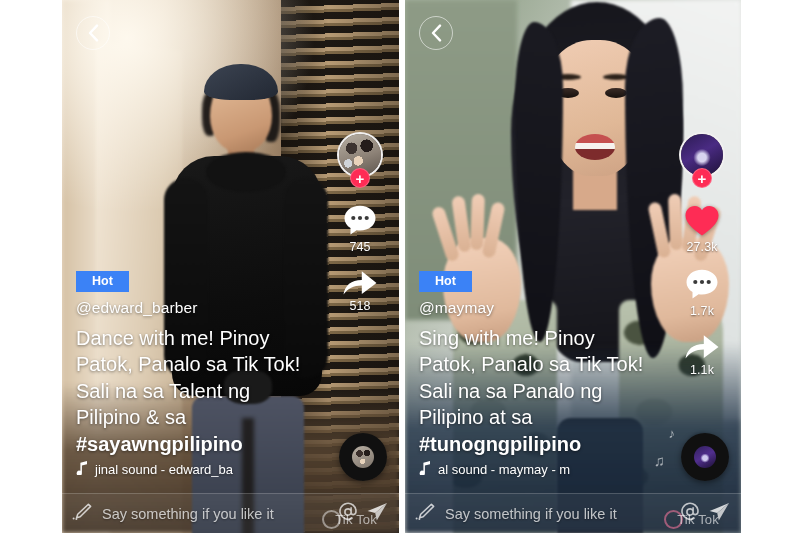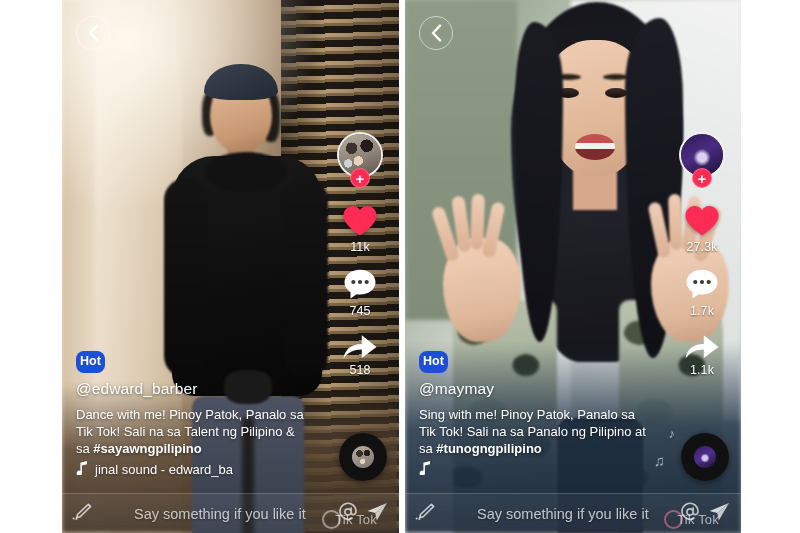--- a/index.html
+++ b/index.html
@@ -342,38 +342,38 @@
   .note-2 { right: 76px; bottom: 64px; font-size: 15px; }
 
   
   .caption {
     position: absolute; left: 14px; bottom: 56px; width: 228px;
     color: #ffffff;
     text-shadow: 0 1px 3px rgba(0,0,0,.5);
   }
   .hot-badge {
     display: inline-block;
-    background: #1d4ed8;
+    background: #3b82f6;
     color: #ffffff;
     font-size: 12.5px;
     font-weight: 700;
     line-height: 1;
-    padding: 4px 4px 5px;
-    border-radius: 8px;
+    padding: 4px 16px 5px;
+    border-radius: 0;
     margin-bottom: 7px;
     text-shadow: none;
   }
   .handle {
     font-size: 15.5px;
     font-weight: 400;
     margin-bottom: 3px;
     letter-spacing: .1px;
   }
   .desc {
-    font-size: 13px;
+    font-size: 20px;
     line-height: 1.32;
     font-weight: 400;
     margin-bottom: 4px;
     white-space: pre-line;
     margin-top: 8px;
   }
   .desc .tag { font-weight: 700; }
   .sound-row {
     display: flex; align-items: center; gap: 7px;
     font-size: 13px;
@@ -390,21 +390,20 @@
     border-top: 1px solid rgba(255,255,255,.18);
     background: rgba(255,255,255,.06);
     padding: 0 10px;
   }
   .pencil { flex: 0 0 auto; margin-right: 10px; opacity: .75; }
   .comment-placeholder {
     color: rgba(255,255,255,.72);
     font-size: 14.5px;
     flex: 1 1 auto;
     text-shadow: 0 1px 2px rgba(0,0,0,.4);
-    margin-left: 32px;
   }
   .at-ico { flex: 0 0 auto; opacity: .7; margin-right: 4px; }
   .send-ico { flex: 0 0 auto; opacity: .8; margin-left: 2px; }
 
   
   .watermark {
     position: absolute; right: 22px; bottom: 6px;
     display: flex; align-items: center; gap: 3px;
     pointer-events: none;
   }
@@ -462,26 +461,20 @@
 
     <div class="rail">
 
       <div class="avatar-wrap">
         <div class="avatar">
             <div class="avatar-left-art"></div>
           </div>
         <div class="follow-plus">+</div>
       </div>
 
-      <div class="rail-item">
-        <svg class="rail-icon heart-ico" width="36" height="33" viewBox="0 0 36 33">
-          <path d="M18 31.5C10.8 26 1.5 19.6 1.5 11.4 1.5 5.9 5.8 2 10.7 2c3.2 0 6 1.7 7.3 4.3C19.3 3.7 22.1 2 25.3 2c4.9 0 9.2 3.9 9.2 9.4 0 8.2-9.3 14.6-16.5 20.1z" fill="#fe2c55"></path>
-        </svg>
-        <div class="rail-count">11k</div>
-      </div>
 
       <div class="rail-item">
         <svg class="rail-icon" width="34" height="33" viewBox="0 0 34 33">
           <path d="M17 1.8C8.2 1.8 1.5 7.3 1.5 14.2c0 4 2.3 7.6 6 9.9v6.3l6.1-4.2c1.1.2 2.2.3 3.4.3 8.8 0 15.5-5.5 15.5-12.3S25.8 1.8 17 1.8z" fill="#ffffff"></path>
           <circle cx="10.3" cy="14" r="2.1" fill="#3a3a3a"></circle>
           <circle cx="17" cy="14" r="2.1" fill="#3a3a3a"></circle>
           <circle cx="23.7" cy="14" r="2.1" fill="#3a3a3a"></circle>
         </svg>
         <div class="rail-count">745</div>
       </div>
@@ -624,20 +617,21 @@
     <div class="caption">
       <div class="hot-badge">Hot</div>
       <div class="handle">@maymay</div>
       <div class="desc"><span>Sing with me! Pinoy Patok, Panalo sa Tik Tok! Sali na sa Panalo ng Pilipino at sa </span><span class="tag">#tunogngpilipino</span></div>
       <div class="sound-row">
         <span class="nt">
           <svg width="12" height="14" viewBox="0 0 12 14">
             <path d="M11 0 4.4 1.7v8.1a2.6 2.6 0 1 0 1.5 2.3V4.6L11 3.2z" fill="#ffffff"></path>
           </svg>
         </span>
+        <span>al sound - maymay - m</span>
       </div>
     </div>
 
     <div class="comment-bar">
       <span class="pencil">
         <svg width="20" height="18" viewBox="0 0 20 18">
           <path d="M16.4 1.2 18.6 3.4 8.2 13.8 4.6 14.8 5.7 11.3z" fill="none" stroke="#ffffff" stroke-width="1.5" stroke-linejoin="round"></path>
           <circle cx="1.6" cy="15.6" r="1" fill="#ffffff"></circle>
           <circle cx="4.4" cy="16" r="1" fill="#ffffff"></circle>
         </svg>

